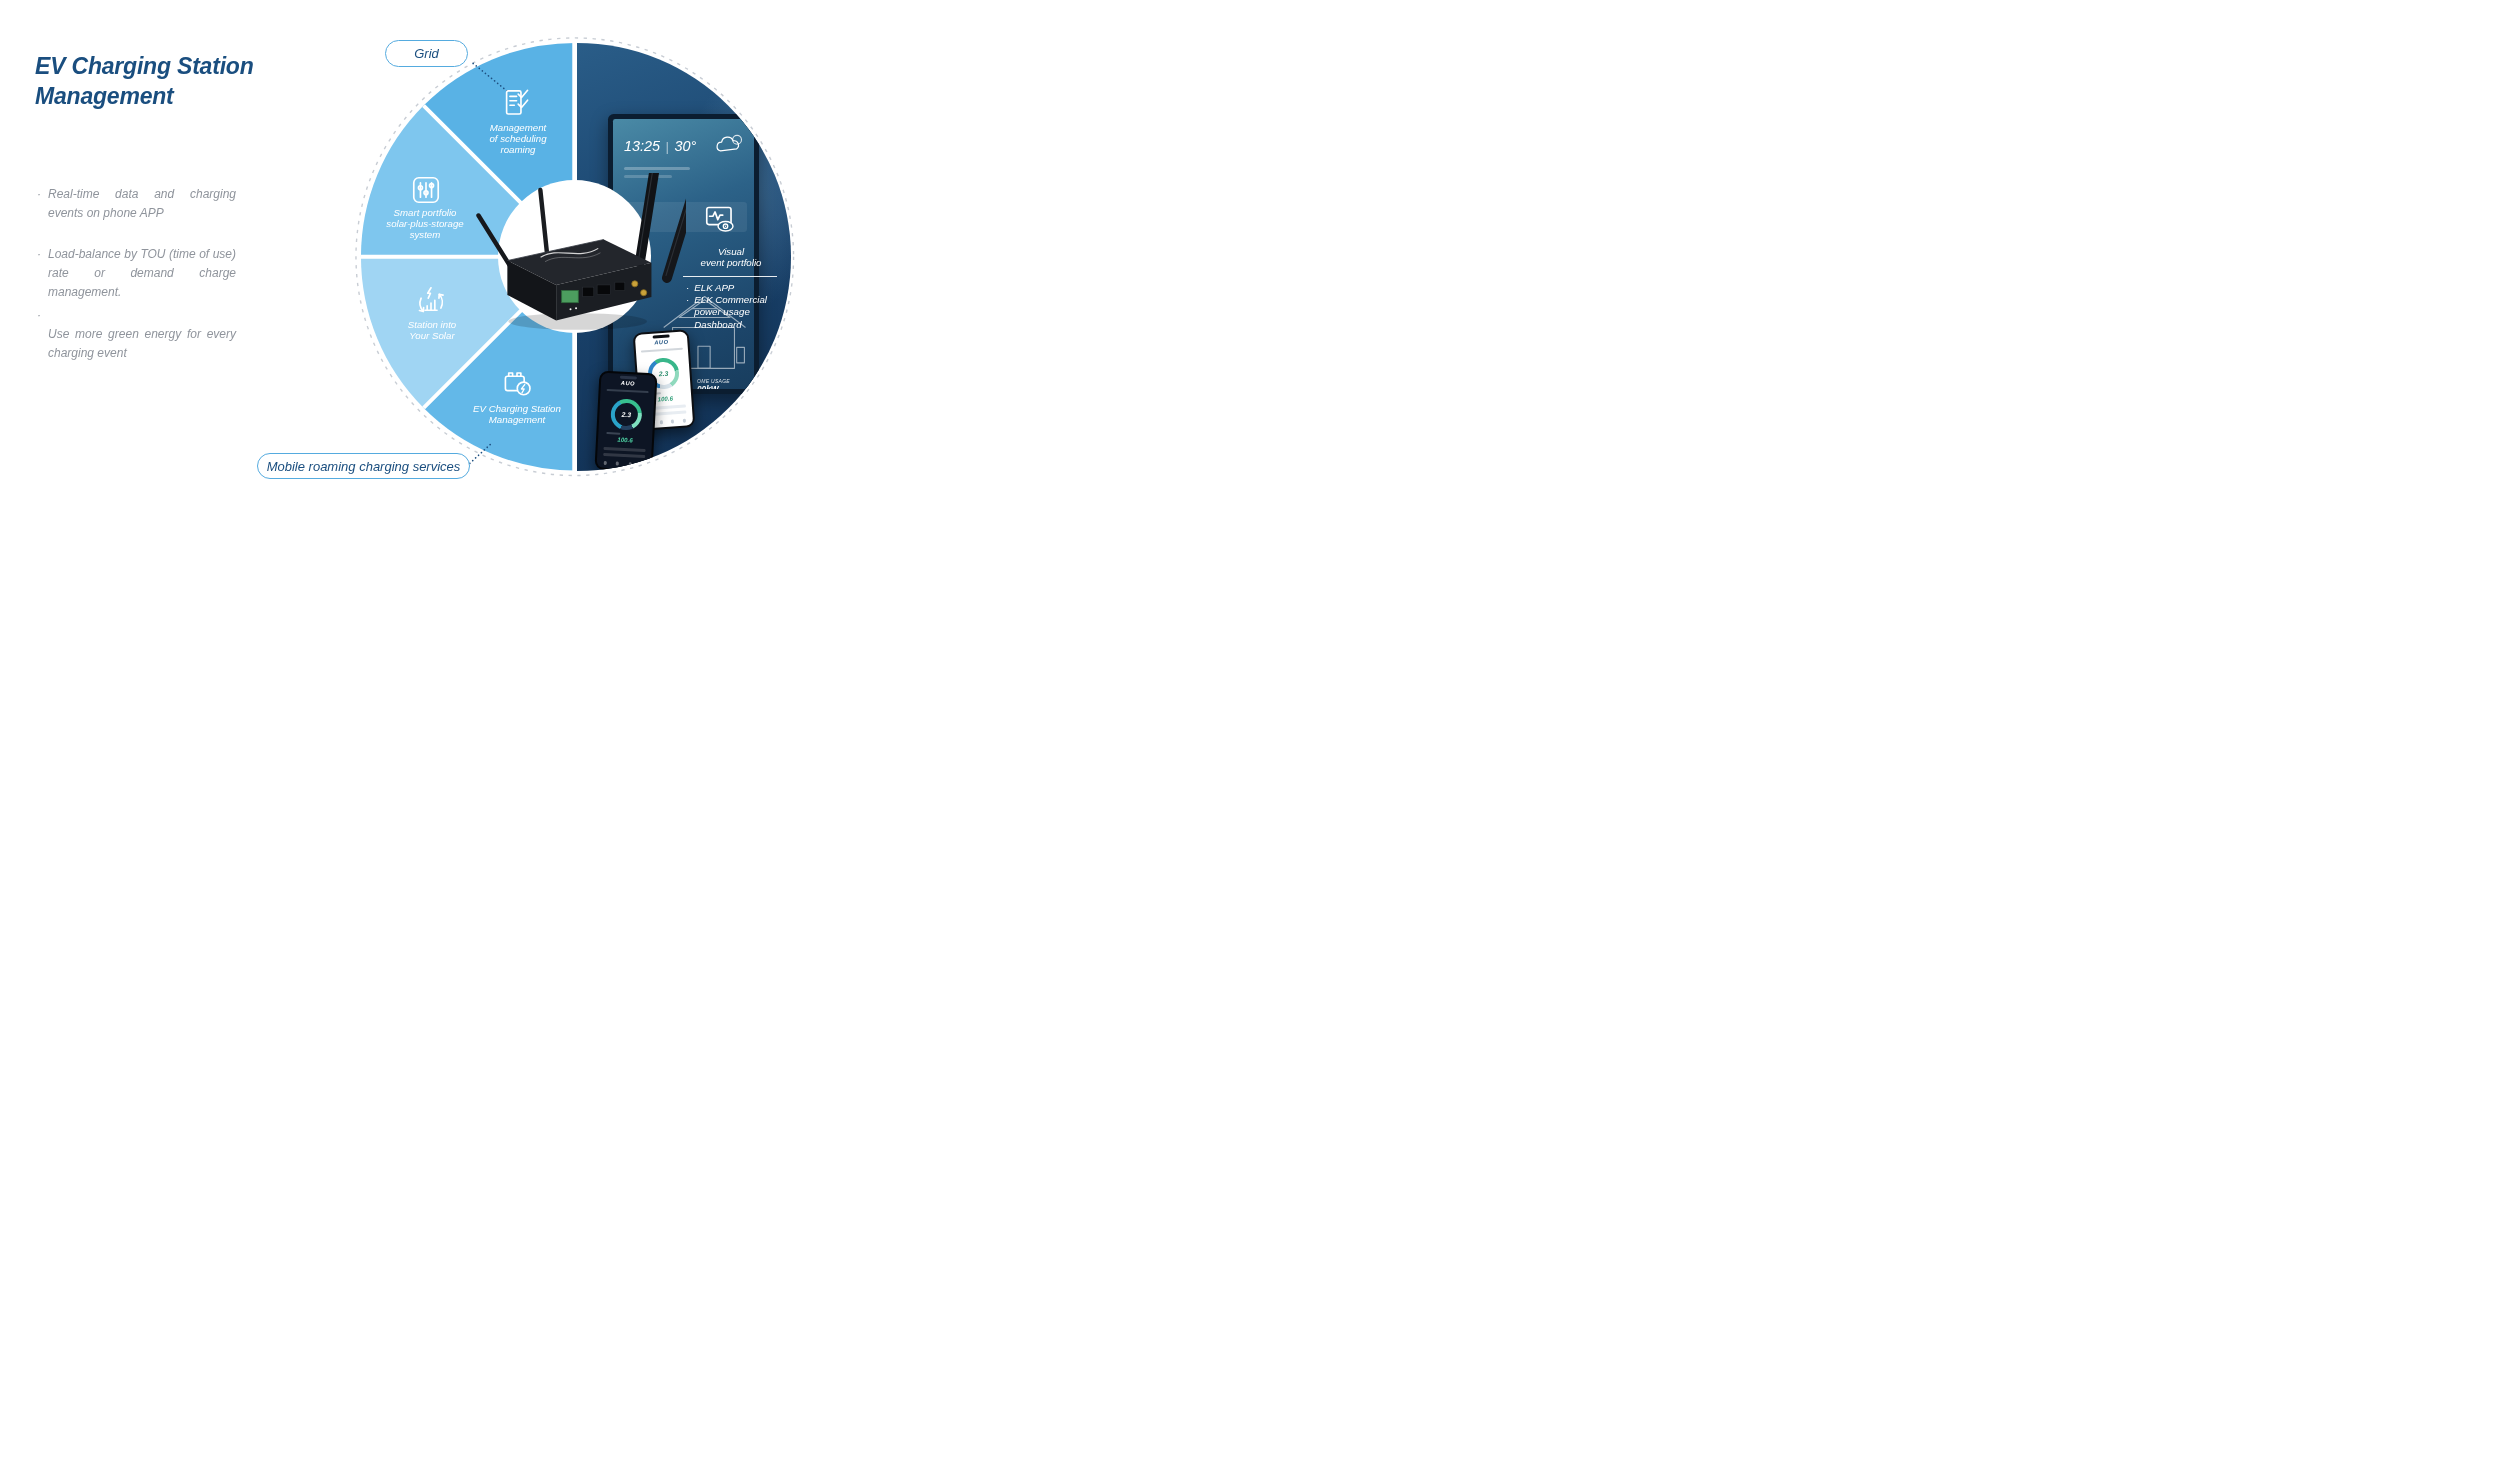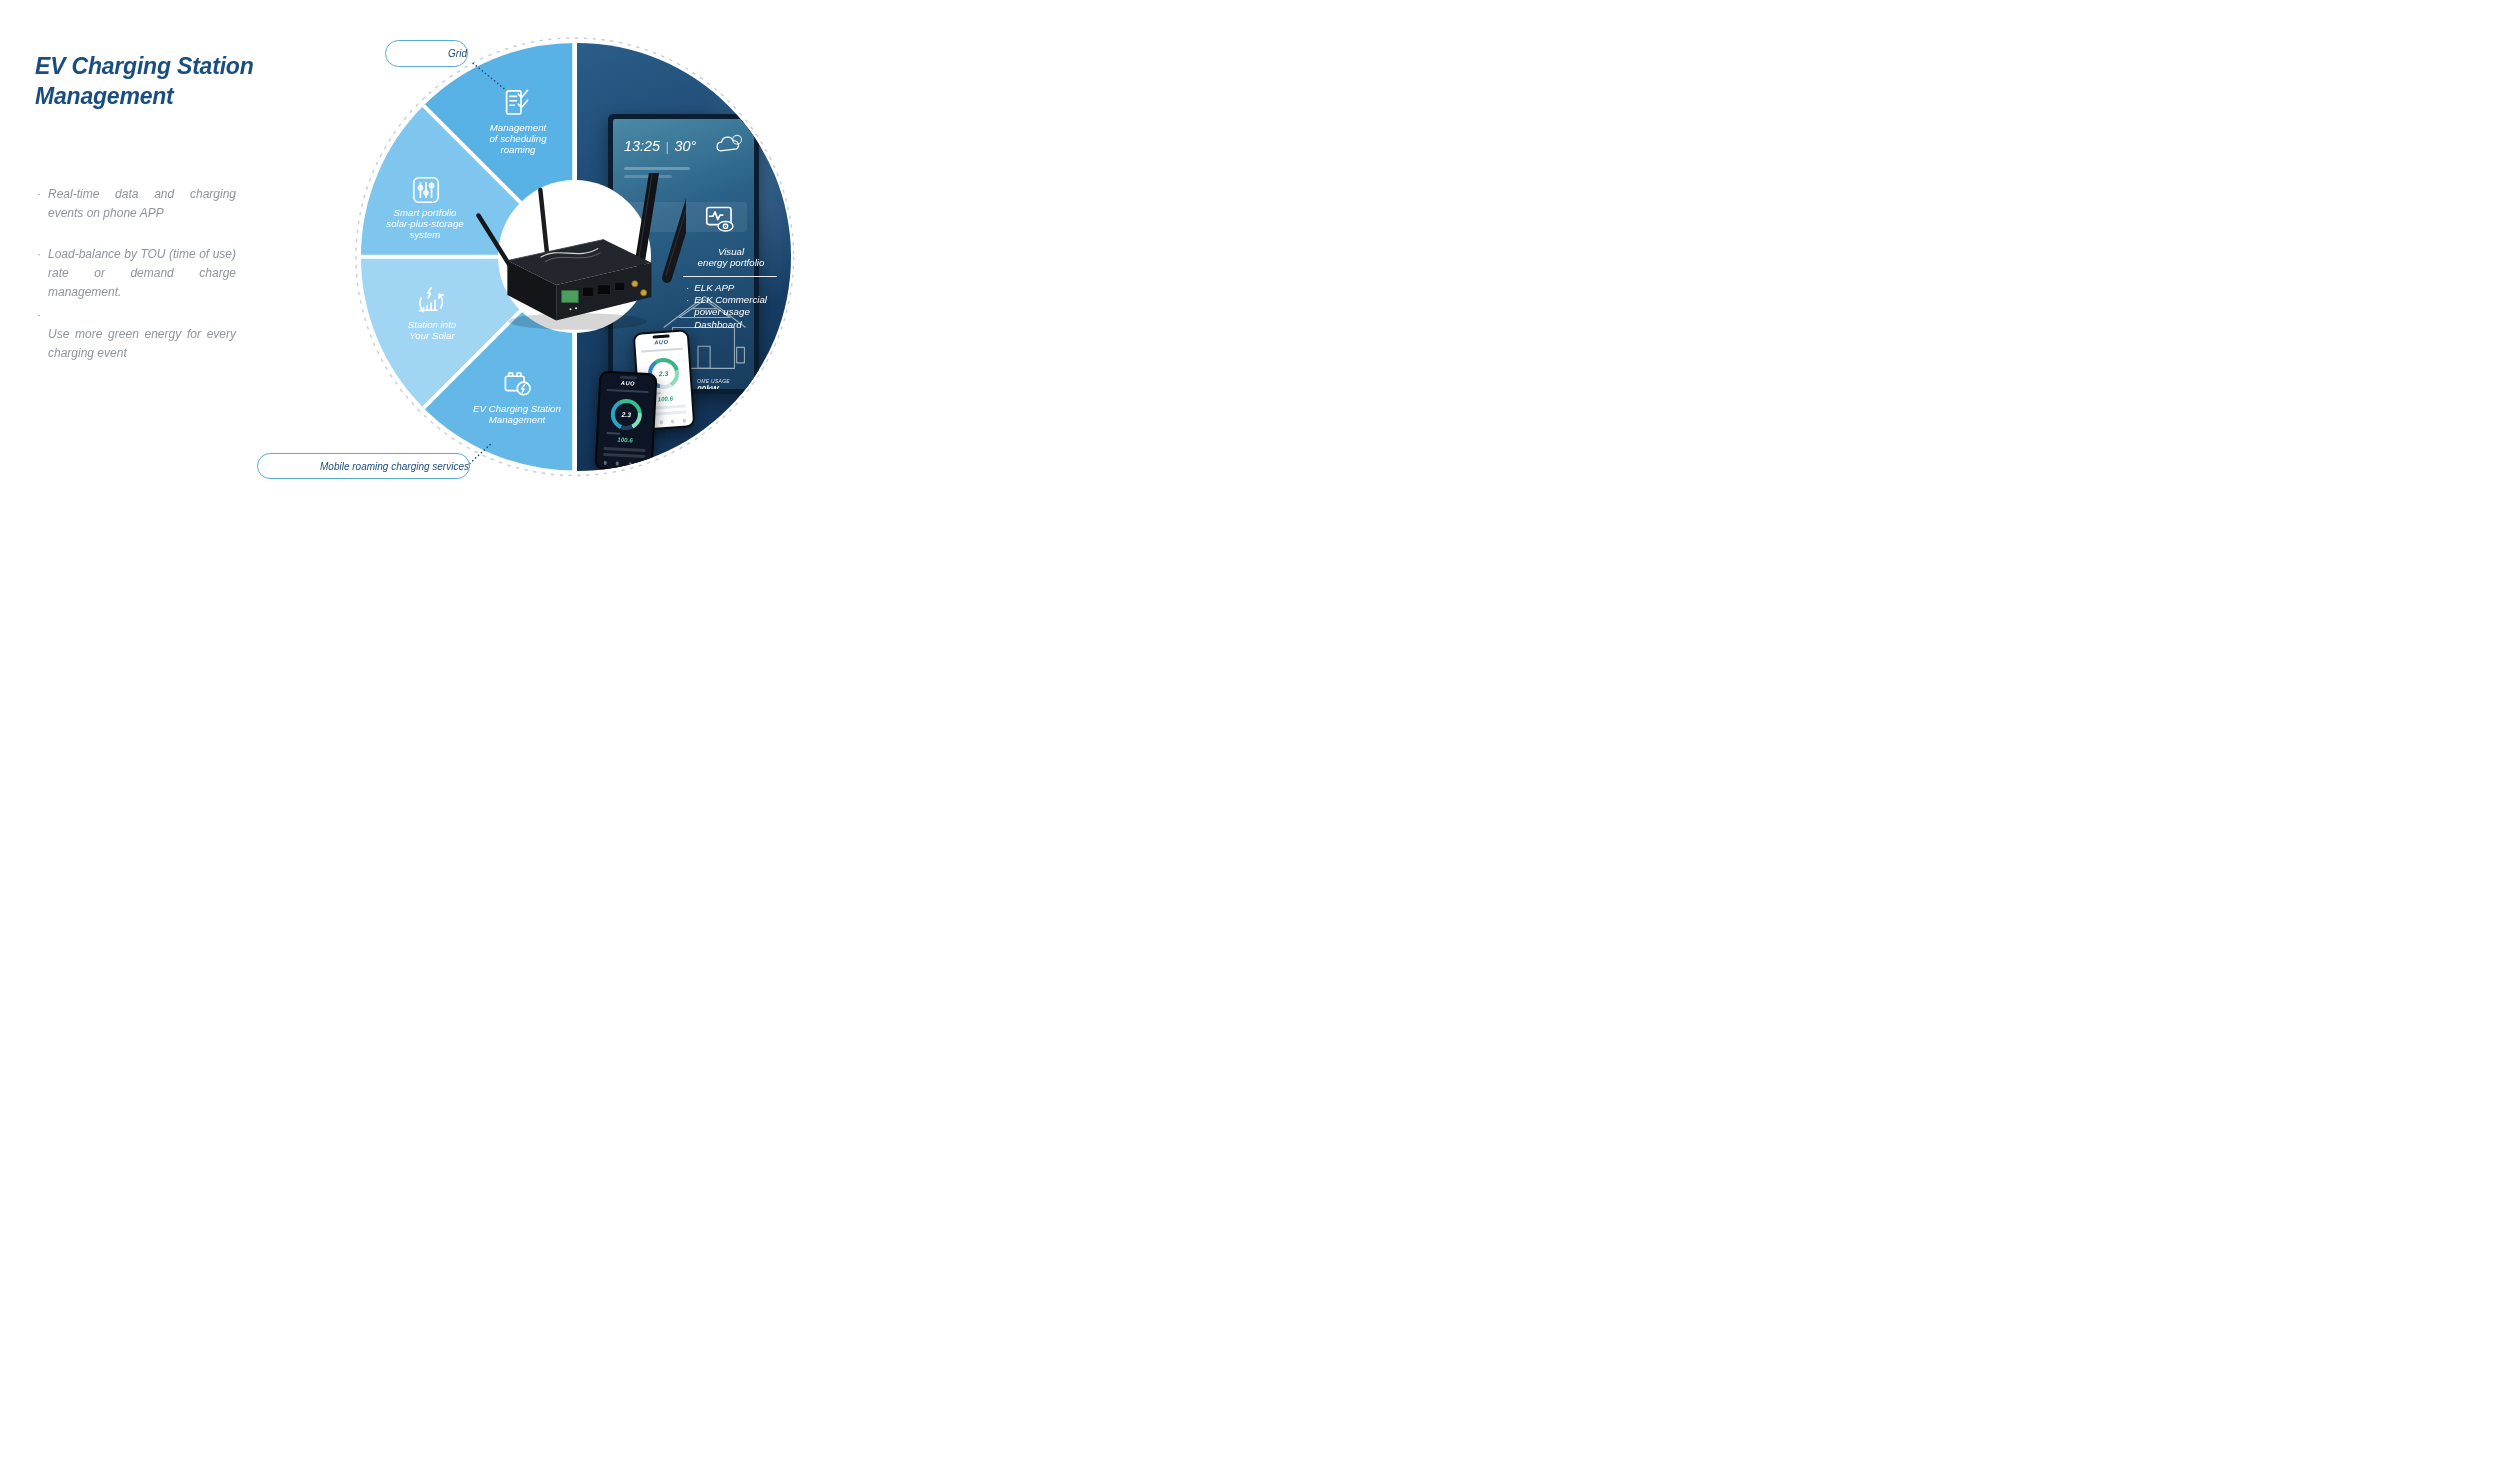--- a/index.html
+++ b/index.html
@@ -83,22 +83,22 @@
   .seg-label{position:absolute;z-index:7;color:#ffffff;font-size:9.7px;line-height:10.8px;text-align:center;
              transform:translateX(-50%);white-space:nowrap;}
   .seg-label span{display:block;}
   .vp-divider{position:absolute;left:683px;top:276px;width:94px;height:1.1px;background:rgba(255,255,255,.9);z-index:7;}
   .elk{position:absolute;left:686px;top:282px;color:#ffffff;font-size:9.7px;line-height:12.2px;z-index:7;}
   .elk-row{display:flex;}
   .elk-marker{width:8.3px;flex:none;}
   .elk-lines span{display:block;}
 
   
-  .callout{position:absolute;box-sizing:border-box;display:flex;align-items:center;justify-content:flex-end;
-           background:#ffffff;border:1.7px solid #55abdf;border-radius:14.4px;color:#1a4e7f;font-size:10px;z-index:8;}
+  .callout{position:absolute;box-sizing:border-box;display:flex;align-items:center;justify-content:center;
+           background:#ffffff;border:1.7px solid #55abdf;border-radius:14.4px;color:#1a4e7f;font-size:13px;z-index:8;}
   #callout-grid{left:385px;top:40px;width:83px;height:27px;}
   #callout-mobile{left:257px;top:453px;width:213px;height:26px;}
 </style>
 </head>
 <body>
 
 <div class="canvas">
 
   <div class="title">
     <span>EV Charging Station</span>
@@ -330,21 +330,21 @@
   <div class="seg-label" style="left:432px;top:320px;">
     <span>Station into</span>
     <span>Your Solar</span>
   </div>
   <div class="seg-label" style="left:517px;top:404px;">
     <span>EV Charging Station</span>
     <span>Management</span>
   </div>
   <div class="seg-label" style="left:731px;top:247px;">
     <span>Visual</span>
-    <span>energy portfolio</span>
+    <span>event portfolio</span>
   </div>
 
   <div class="vp-divider"></div>
 
   <div class="elk">
     <div class="elk-row">
       <span class="elk-marker">·</span>
       <span class="elk-lines">
           <span>ELK APP</span>
         </span>

